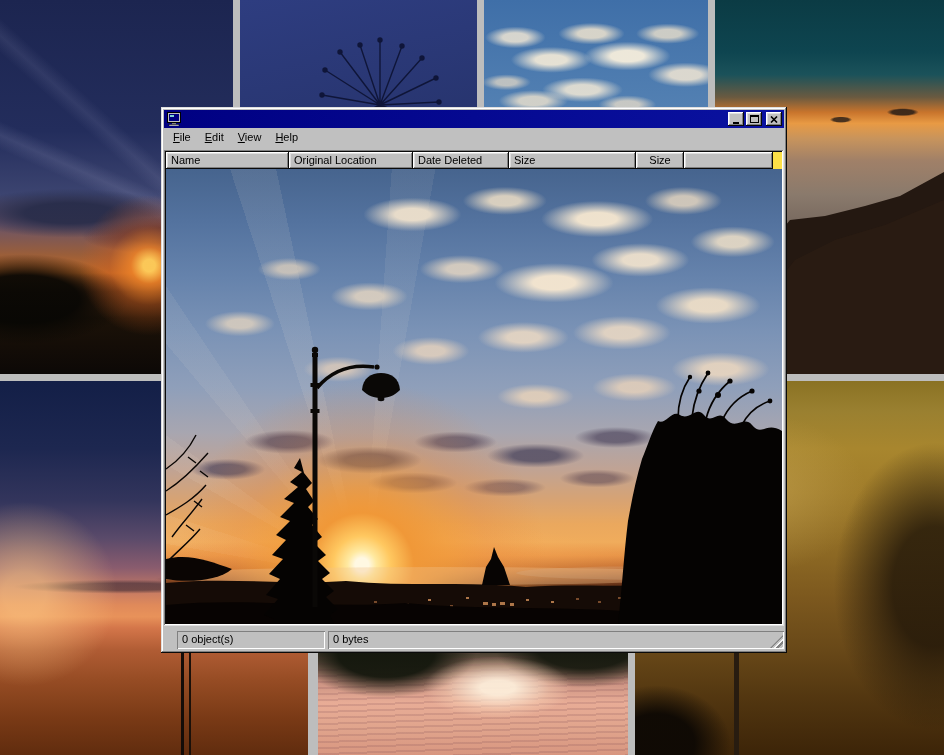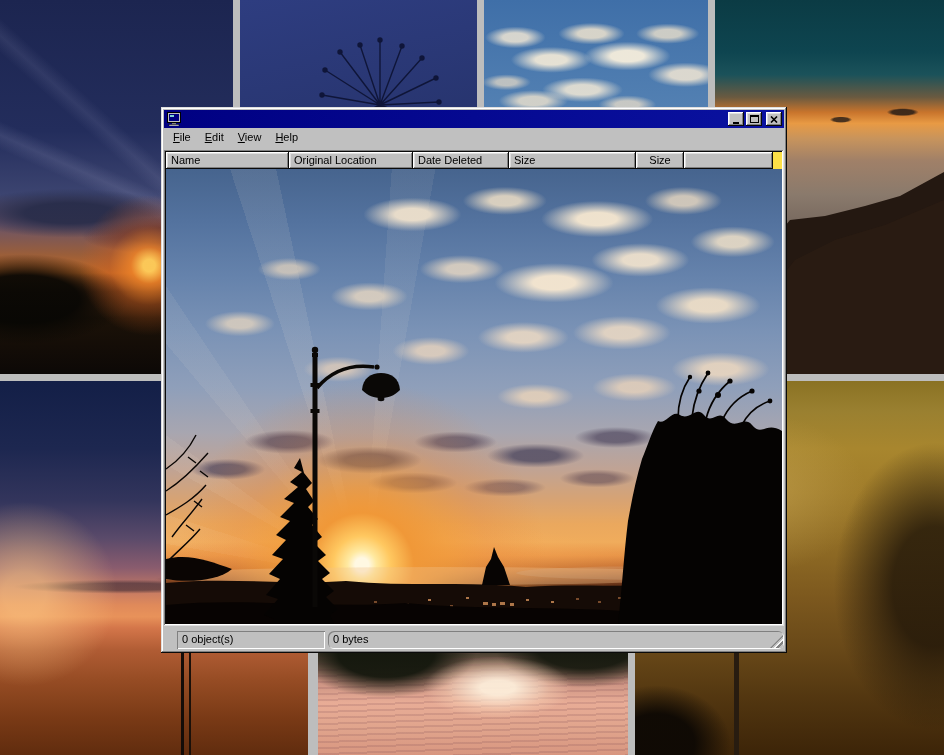--- a/index.html
+++ b/index.html
@@ -119,21 +119,21 @@
     radial-gradient(ellipse 55px 12px at 85% 70%, rgba(104,82,90,.65) 35%, rgba(0,0,0,0) 75%),
     conic-gradient(from -80deg at 32% 90%, rgba(255,240,220,.07) 0 8deg, rgba(0,0,0,0) 8deg 20deg, rgba(255,240,220,.08) 20deg 26deg, rgba(0,0,0,0) 26deg 40deg, rgba(255,240,220,.07) 40deg 46deg, rgba(0,0,0,0) 46deg 62deg, rgba(255,240,220,.09) 62deg 68deg, rgba(0,0,0,0) 68deg 84deg, rgba(255,240,220,.07) 84deg 90deg, rgba(0,0,0,0) 90deg 160deg),
     linear-gradient(180deg,#46648e 0%,#54739f 12%,#6683ac 24%,#7b93b6 36%,#8f9fba 48%,#a8a6b0 58%,#c0a394 66%,#d8a372 73%,#eaa85e 78%,#f0ac5c 82%,#e89448 85%,#c06a30 88%,#7a3a1a 90.5%,#2a160c 93%,#140a06 100%);}
   .photo-svg{position:absolute;left:0;top:0;}
 
   .statusbar{position:absolute;left:3px;bottom:3px;right:3px;height:22px;background:#c0c0c0;
     display:flex;gap:3px;padding-top:3px;box-sizing:border-box;margin-left:13px;}
   .spanel{box-sizing:border-box;height:18px;font-size:11px;color:#000;padding:2px 5px 0 5px;
     box-shadow: inset 1px 1px #808080, inset -1px -1px #fff;white-space:nowrap;overflow:hidden;}
   .sp1{width:148px;}
-  .sp2{flex:1;position:relative;border-radius:6px;}
+  .sp2{flex:1;position:relative;}
   .grip{position:absolute;right:1px;bottom:1px;width:13px;height:13px;
     clip-path:polygon(100% 0,100% 100%,0 100%);
     background:repeating-linear-gradient(135deg,#c0c0c0 0 2px,#f5f5f5 2px 3px,#818181 3px 5px);}
 </style>
 </head>
 <body>
 
 <div class="stage">
 
   <div class="tile tileA"></div>

